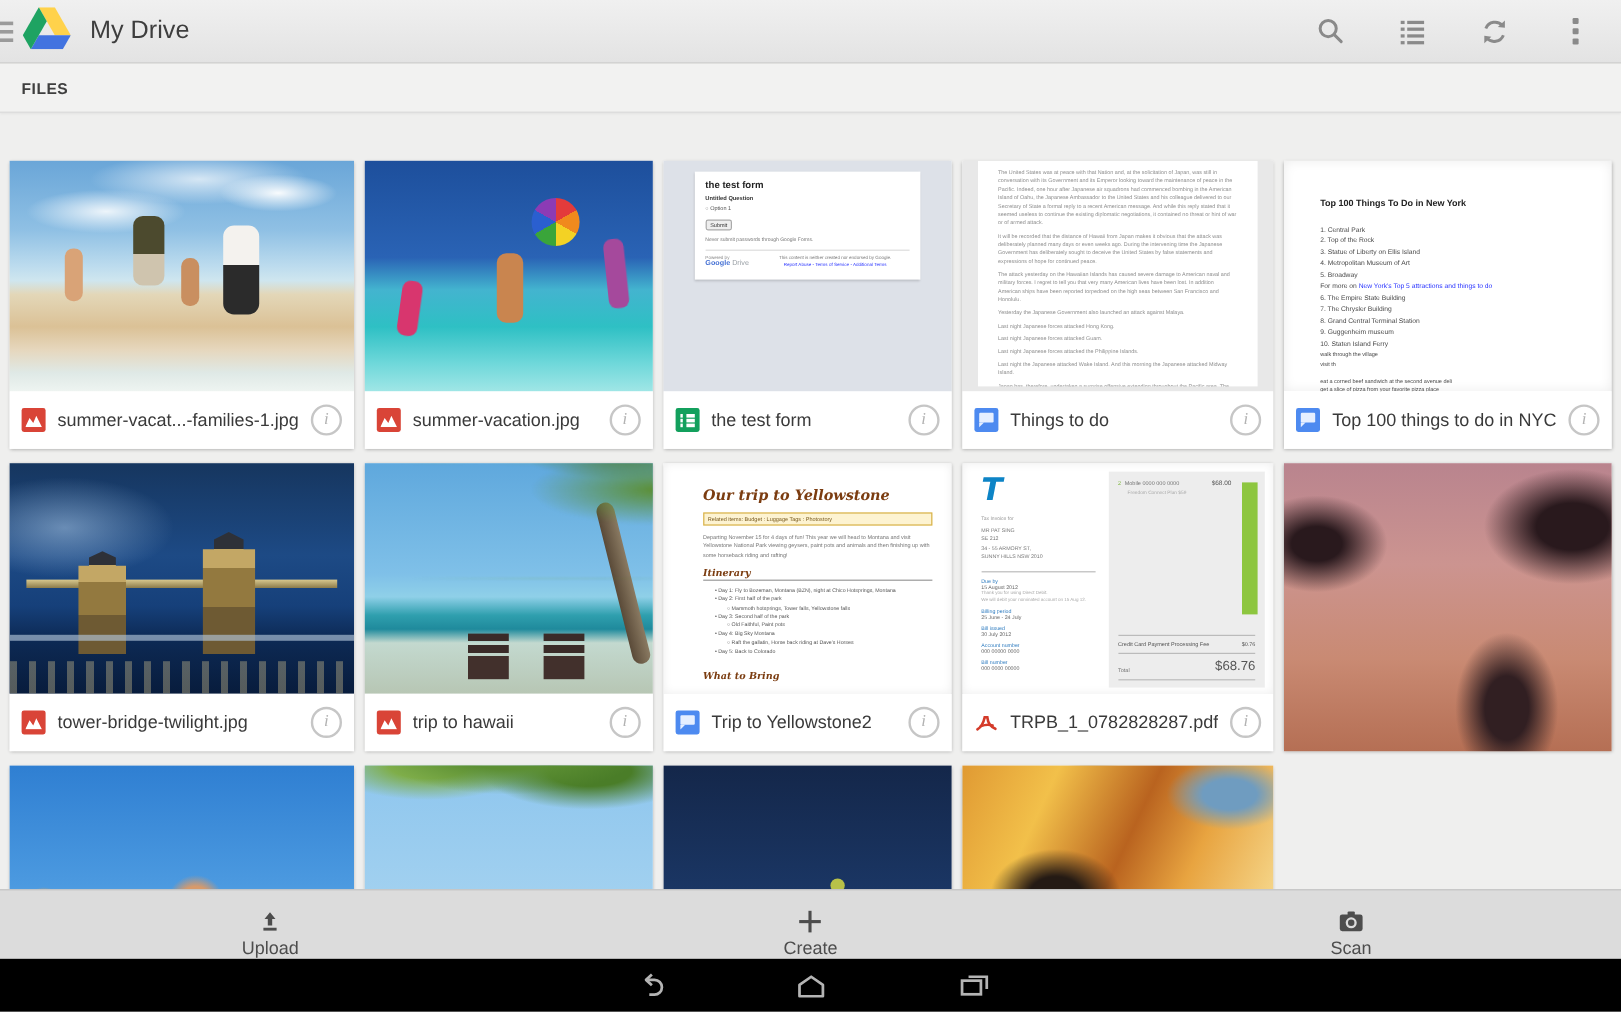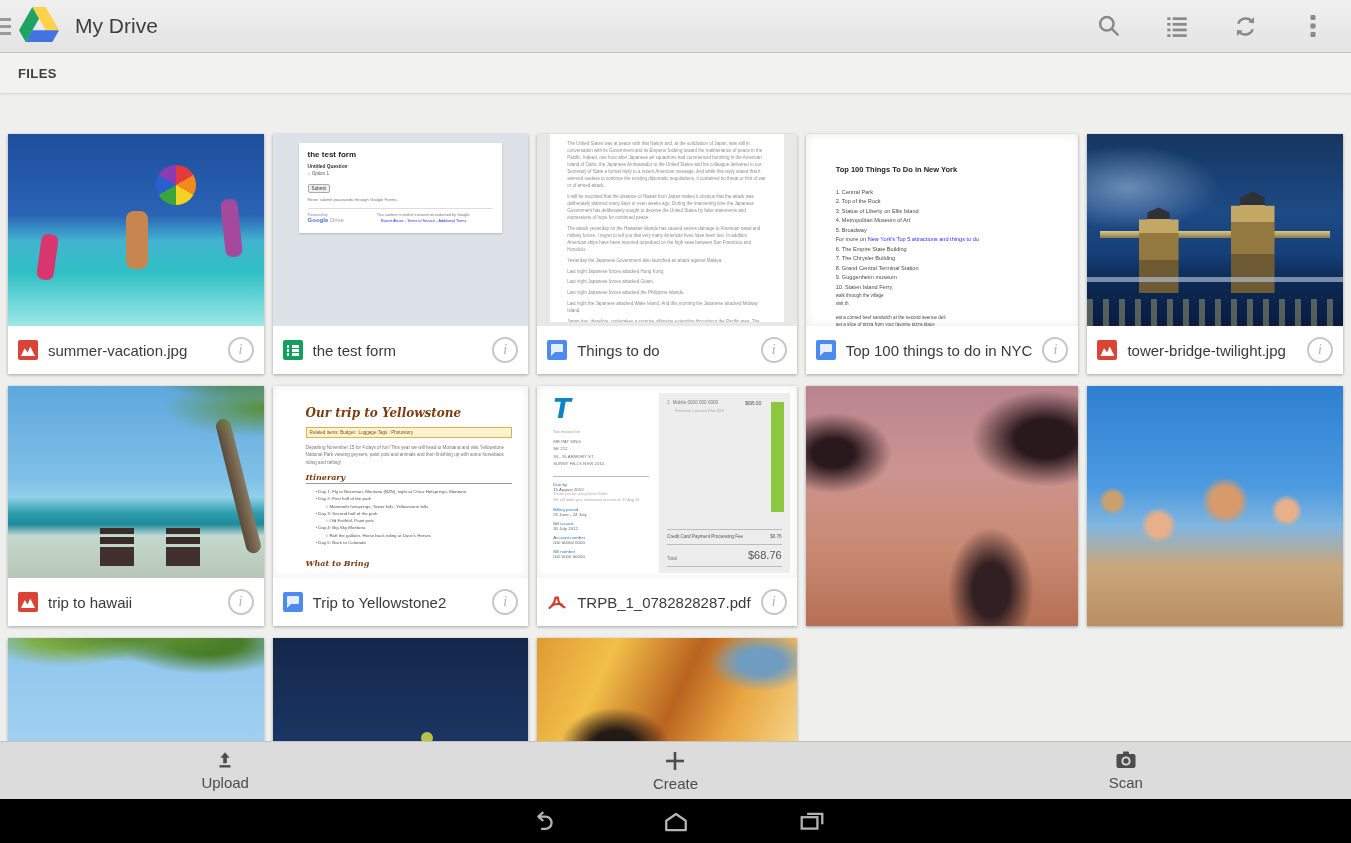--- a/index.html
+++ b/index.html
@@ -216,21 +216,21 @@
   .t14{background:linear-gradient(180deg,#14274a 0%,#1c3a6b 55%,#27518c 100%);}
   .fig-face2{position:absolute;left:58%;bottom:56%;width:12px;height:12px;border-radius:50%;background:#b8c148;}
   .t15{background:
       radial-gradient(ellipse 75px 42px at 86% 10%,#6f9cc0 30%,rgba(0,0,0,0) 70%),
       radial-gradient(ellipse 85px 60px at 30% 45%,#241a14 26%,rgba(0,0,0,0) 64%),
       radial-gradient(ellipse 55px 85px at 42% 80%,#2d2016 30%,rgba(0,0,0,0) 68%),
       linear-gradient(115deg,#e09a33 0%,#f2c04a 22%,#b9631f 45%,#e8a440 62%,#f6d98e 85%,#f9e7b0 100%);}
 
   
   .toolbar{position:absolute;left:0;right:0;bottom:44px;height:57px;background:#dcdcdc;
-      border-top:1px solid #c2c2c2;display:flex;}
+      border-top:1px solid #c2c2c2;display:flex;align-items:flex-end;}
   .tool{flex:1;display:flex;flex-direction:column;align-items:center;justify-content:center;gap:2px;}
   .tool span{font-size:15px;color:#4d4d4d;}
 
   
   .navbar{position:absolute;left:0;right:0;bottom:0;height:44px;background:#000;
       display:flex;align-items:center;justify-content:center;gap:106px;}
   .nbtn{width:30px;height:30px;display:flex;align-items:center;justify-content:center;}
 </style>
 </head>
 <body>
@@ -286,20 +286,33 @@
       </svg>
     </span>
   </div>
 
   <div class="filesbar">
     <span>FILES</span>
   </div>
 
   <div class="grid">
 
+    <div class="card">
+      <div class="thumb t1">
+        <div class="d-kid1"></div>
+        <div class="d-dad"></div>
+        <div class="d-kid2"></div>
+        <div class="d-mom"></div>
+      </div>
+      <div class="meta">
+        <span class="fico image"></span>
+        <span class="fname">summer-vacat...-families-1.jpg</span>
+        <span class="info"></span>
+      </div>
+    </div>
 
     <div class="card">
       <div class="thumb t2">
         <div class="d-w1"></div>
         <div class="d-man"></div>
         <div class="d-w2"></div>
         <div class="ball"></div>
       </div>
       <div class="meta">
         <span class="fico image"></span>

